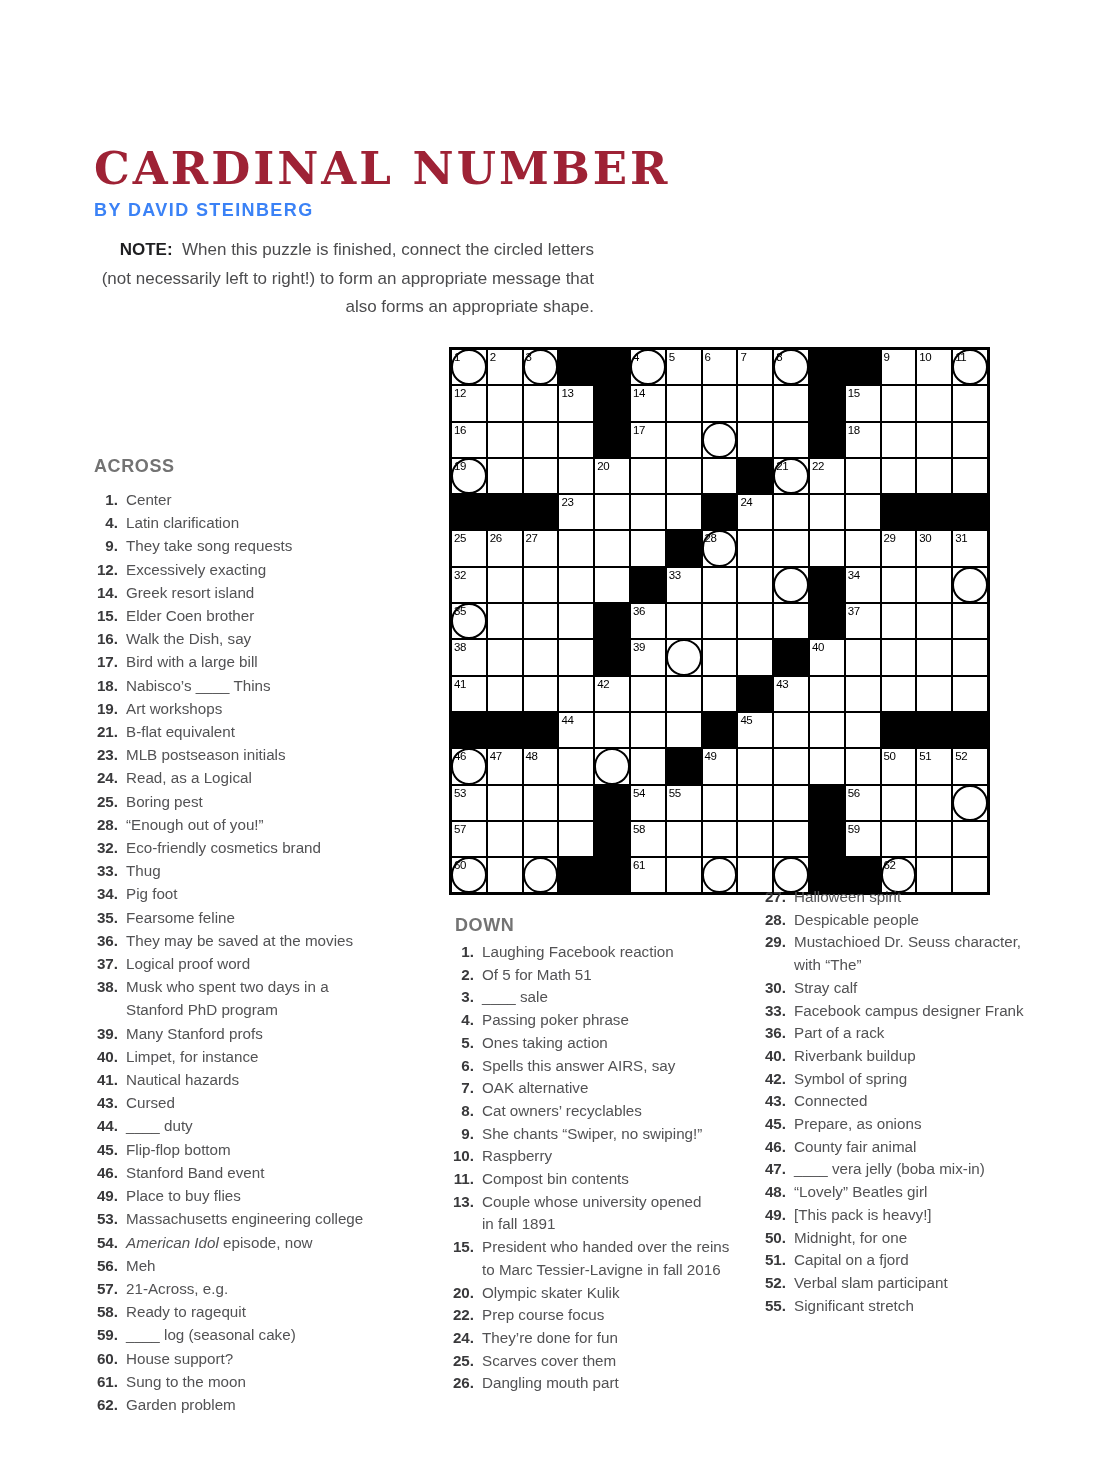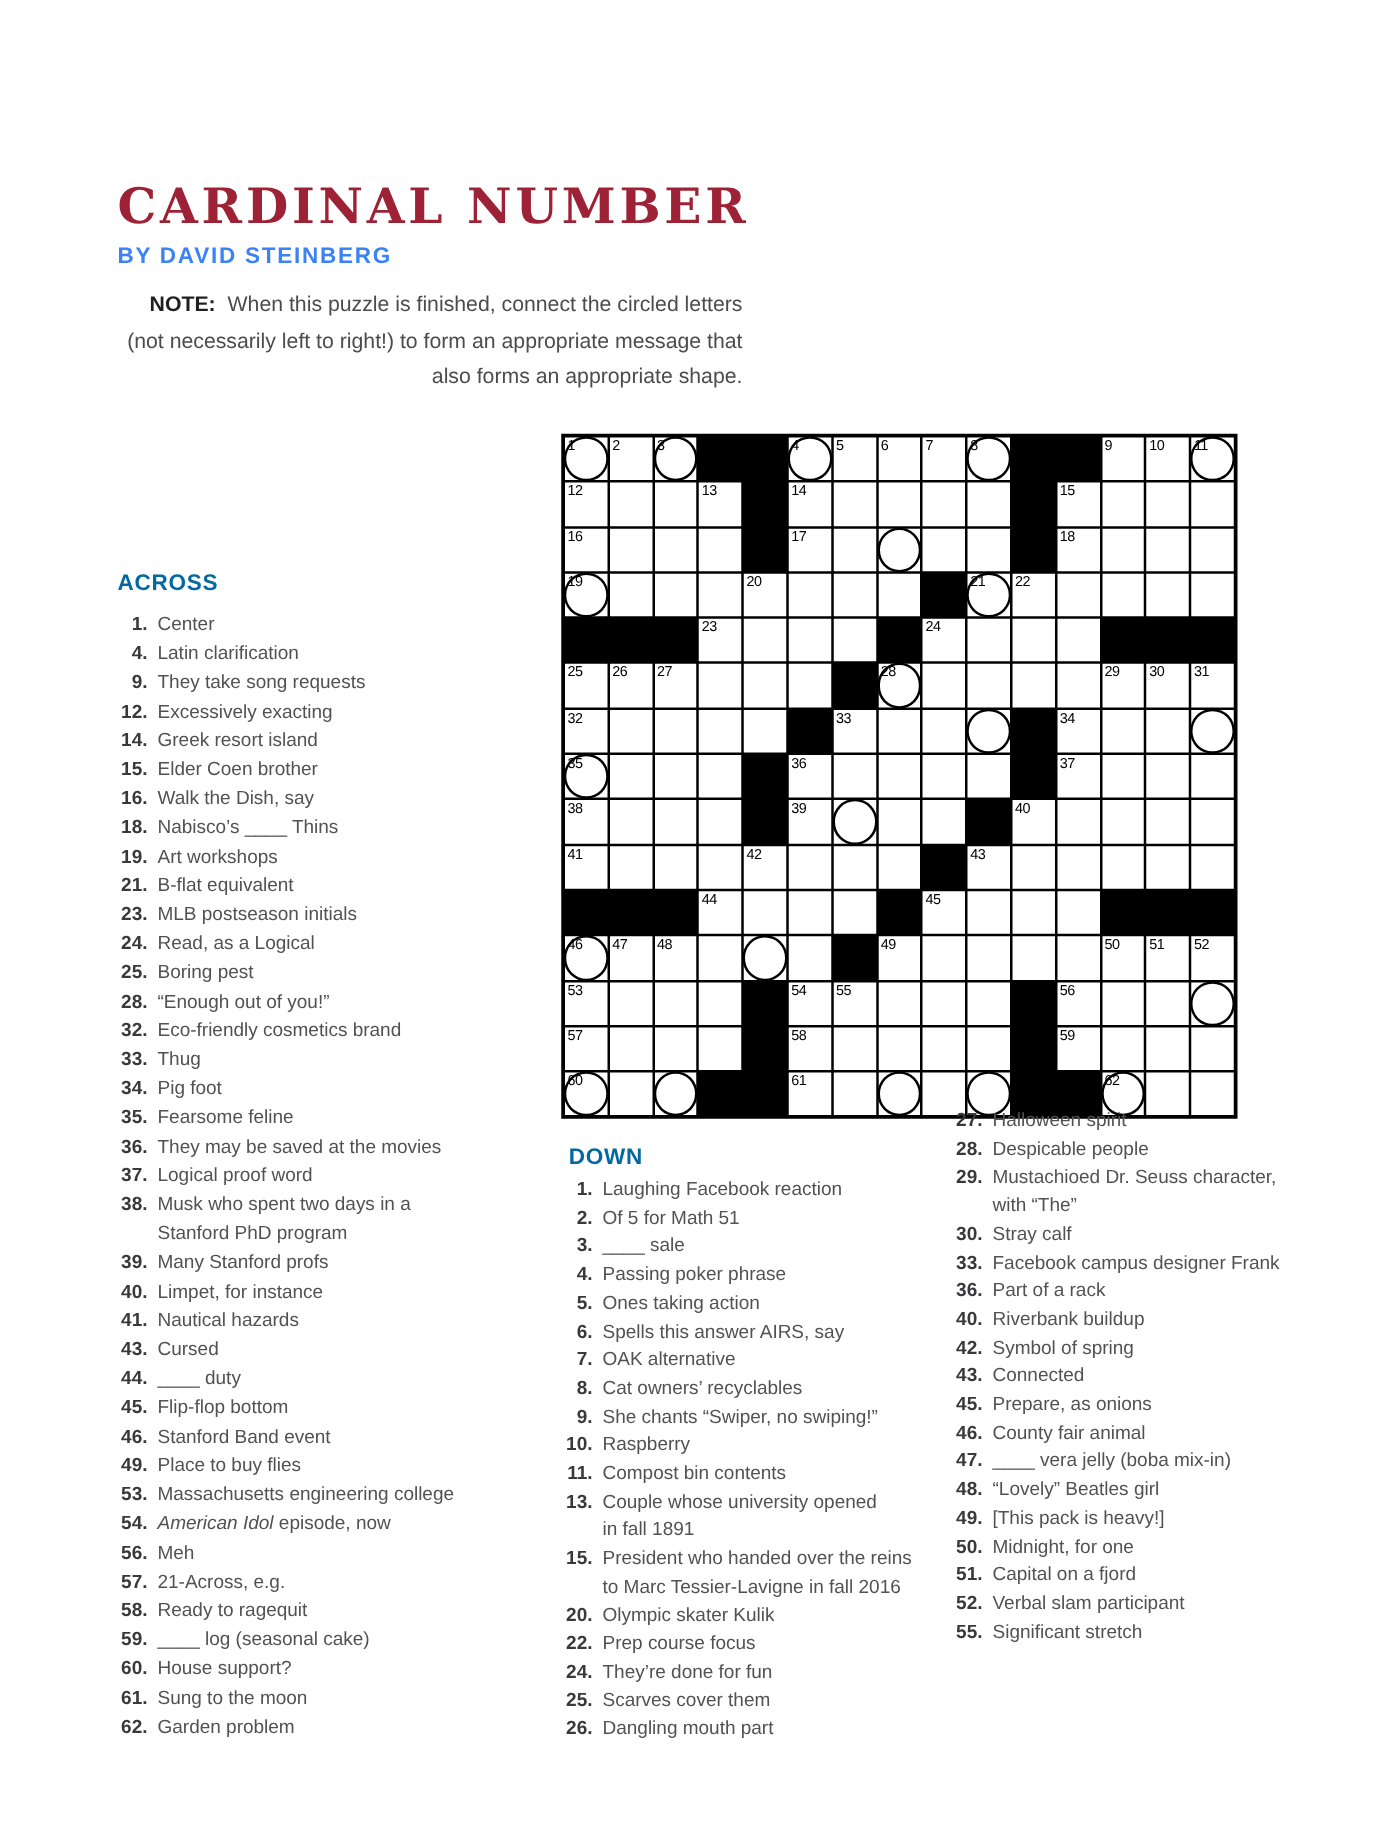--- a/index.html
+++ b/index.html
@@ -9,21 +9,21 @@
     position: relative;
     overflow: hidden;
     font-family: "Liberation Sans", sans-serif;
   }
 
   
   .header-block { position: absolute; left: 94px; top: 146px; width: 580px; }
   .puzzle-title {
     font-family: "DejaVu Serif", serif;
     font-weight: 700;
-    font-size: 39px;
+    font-size: 45px;
     letter-spacing: 3px;
     color: #9e2235;
     line-height: 1.0;
   }
   .byline {
     margin-top: 9px;
     font-size: 18px;
     font-weight: 700;
     letter-spacing: 1.4px;
     color: #3b82f6;
@@ -36,21 +36,21 @@
     color: #4c4c4e;
     text-align: right;
   }
   .note strong { color: #1f1f21; font-weight: 700; }
 
   
   .panel-header {
     font-size: 18px;
     font-weight: 700;
     letter-spacing: 0.6px;
-    color: #0369a1;
+    color: #737373;
   }
   ol.clue-list { list-style: none; }
   ol.clue-list li {
     display: flex;
     align-items: flex-start;
     font-size: 15.2px;
     color: #525254;
   }
   ol.clue-list .num {
     flex: none;
@@ -515,20 +515,24 @@
       </li>
       <li>
         <span class="num">15.</span>
         <span class="txt">Elder Coen brother</span>
       </li>
       <li>
         <span class="num">16.</span>
         <span class="txt">Walk the Dish, say</span>
       </li>
       <li>
+        <span class="num">17.</span>
+        <span class="txt">Bird with a large bill</span>
+      </li>
+      <li>
         <span class="num">18.</span>
         <span class="txt">Nabisco’s ____ Thins</span>
       </li>
       <li>
         <span class="num">19.</span>
         <span class="txt">Art workshops</span>
       </li>
       <li>
         <span class="num">21.</span>
         <span class="txt">B-flat equivalent</span>

